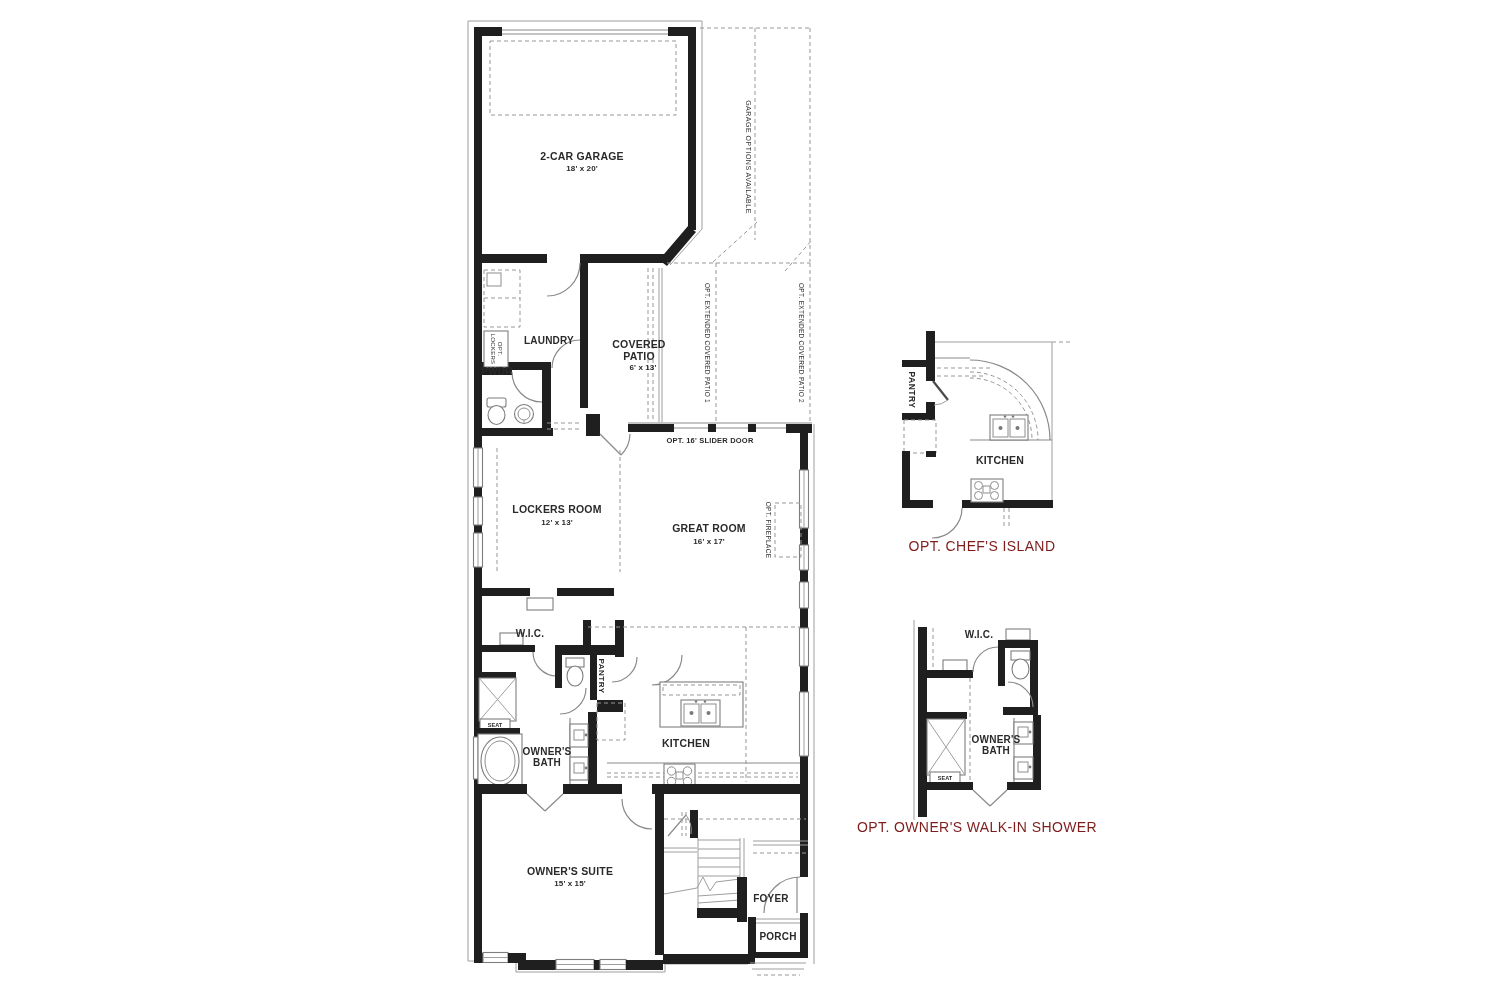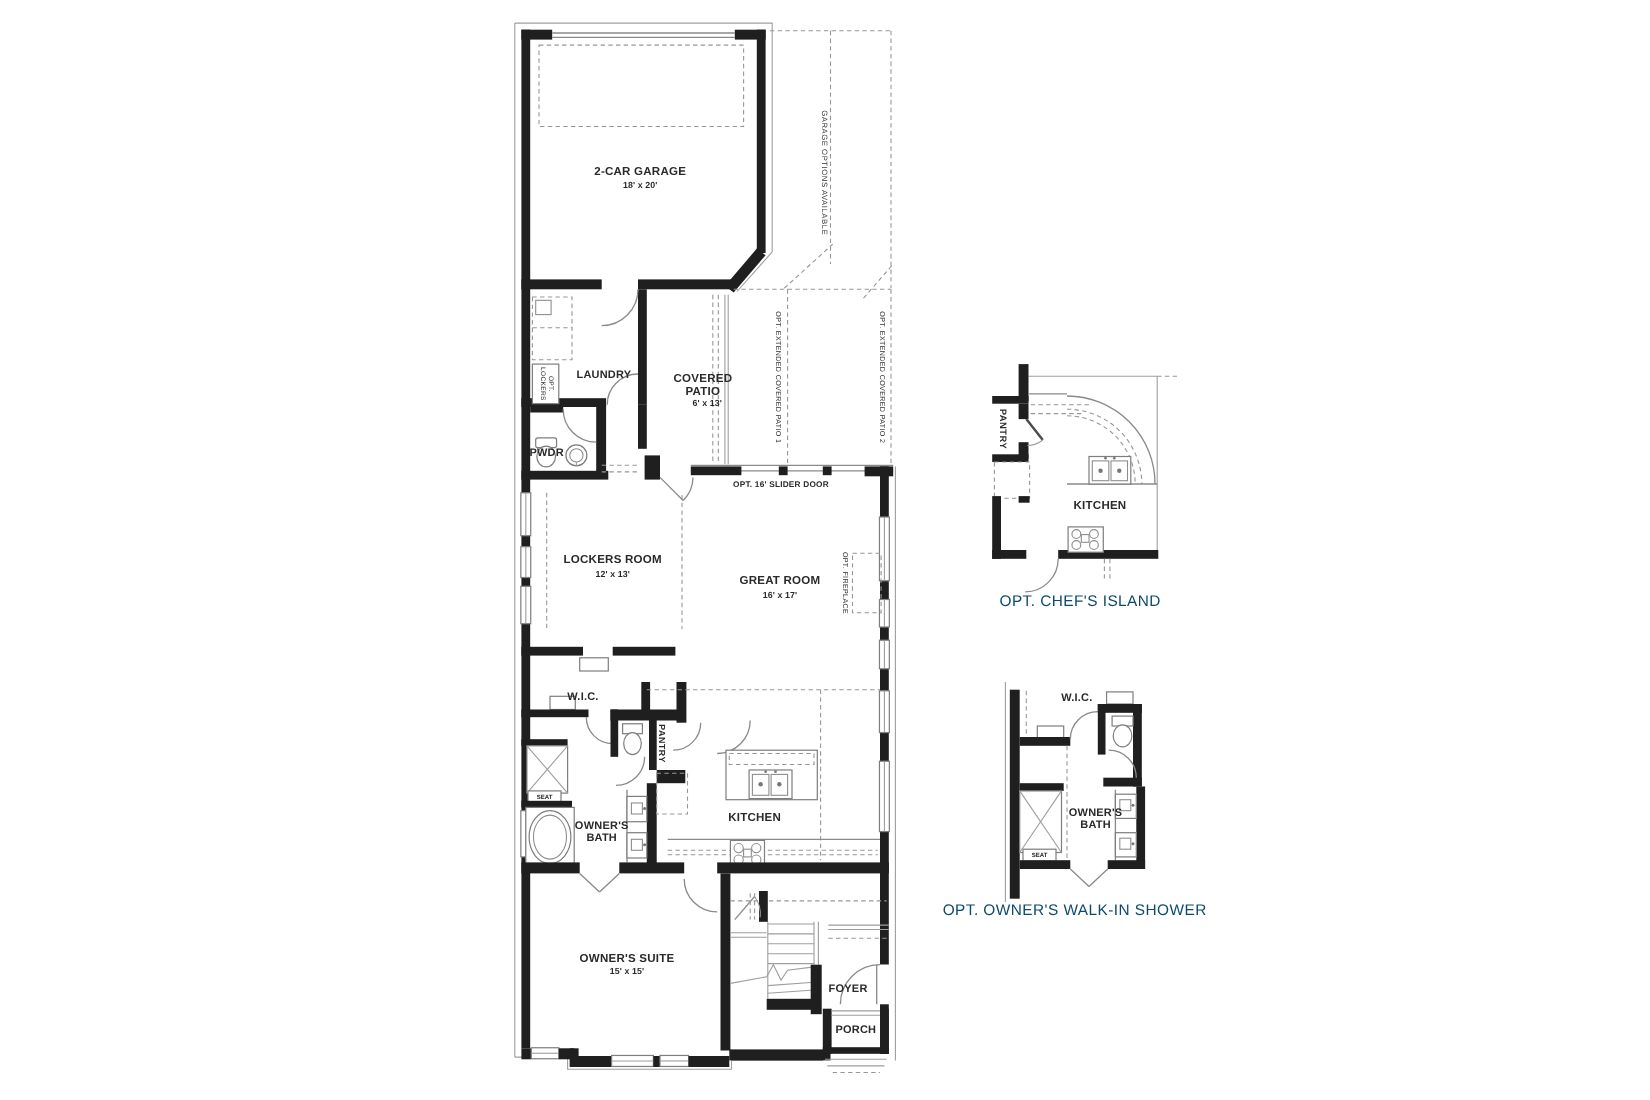--- a/index.html
+++ b/index.html
@@ -21,21 +21,21 @@
   .dims{font-size:8px;letter-spacing:.1px;}
   .sm{font-size:10px;}
   .tiny{font-size:5.5px;letter-spacing:0;}
   .v{transform:translate(-50%,-50%) rotate(90deg);}
   .opt{font-weight:400;color:#333;font-size:6.5px;letter-spacing:.3px;}
   .opt7{font-weight:400;color:#333;font-size:7px;letter-spacing:.5px;}
   .slider{font-size:7.5px;letter-spacing:.2px;}
   .pantry{font-size:8px;letter-spacing:.5px;}
   .wrap{white-space:normal;width:64px;}
   .wrap58{white-space:normal;width:58px;}
-  .caption{font-size:14px;font-weight:500;color:#0c4a6e;letter-spacing:.4px;}
+  .caption{font-size:14px;font-weight:500;color:#7f1d1d;letter-spacing:.4px;}
 </style>
 </head>
 <body>
 
 <div id="canvas">
 
 <svg width="1500" height="1000" viewBox="0 0 1500 1000">
 
   <g>
     <path class="lnt" d="M 468,21 L 702,21 L 702,229 L 670,265"></path>
@@ -371,21 +371,21 @@
     <line class="ln" x1="1007" y1="790" x2="990" y2="806"></line>
   </g>
 </svg>
 
 <div class="lbl" style="left:582px;top:157px;">2-CAR GARAGE</div>
 <div class="lbl dims" style="left:582px;top:169px;">18' x 20'</div>
 <div class="lbl v opt7" style="left:748px;top:157px;">GARAGE OPTIONS AVAILABLE</div>
 
 <div class="lbl sm" style="left:549px;top:319px;margin-top:22px;">LAUNDRY</div>
 <div class="lbl v opt" style="left:496px;top:349px;white-space:normal;width:36px;font-size:6px;">OPT. LOCKERS</div>
-<div class="lbl sm" style="left:497px;top:412px;">PWDR</div>
+<div class="lbl sm" style="left:497px;top:372px;">PWDR</div>
 
 <div class="lbl wrap" style="left:621px;top:351px;padding-left:36px;">COVERED PATIO</div>
 <div class="lbl dims" style="left:643px;top:368px;">6' x 13'</div>
 <div class="lbl v opt" style="left:707px;top:343px;">OPT. EXTENDED COVERED PATIO 1</div>
 <div class="lbl v opt" style="left:801px;top:343px;">OPT. EXTENDED COVERED PATIO 2</div>
 <div class="lbl slider" style="left:710px;top:441px;">OPT. 16' SLIDER DOOR</div>
 
 <div class="lbl" style="left:557px;top:510px;">LOCKERS ROOM</div>
 <div class="lbl dims" style="left:557px;top:523px;">12' x 13'</div>
 <div class="lbl" style="left:709px;top:529px;text-align:center;">GREAT ROOM</div>

